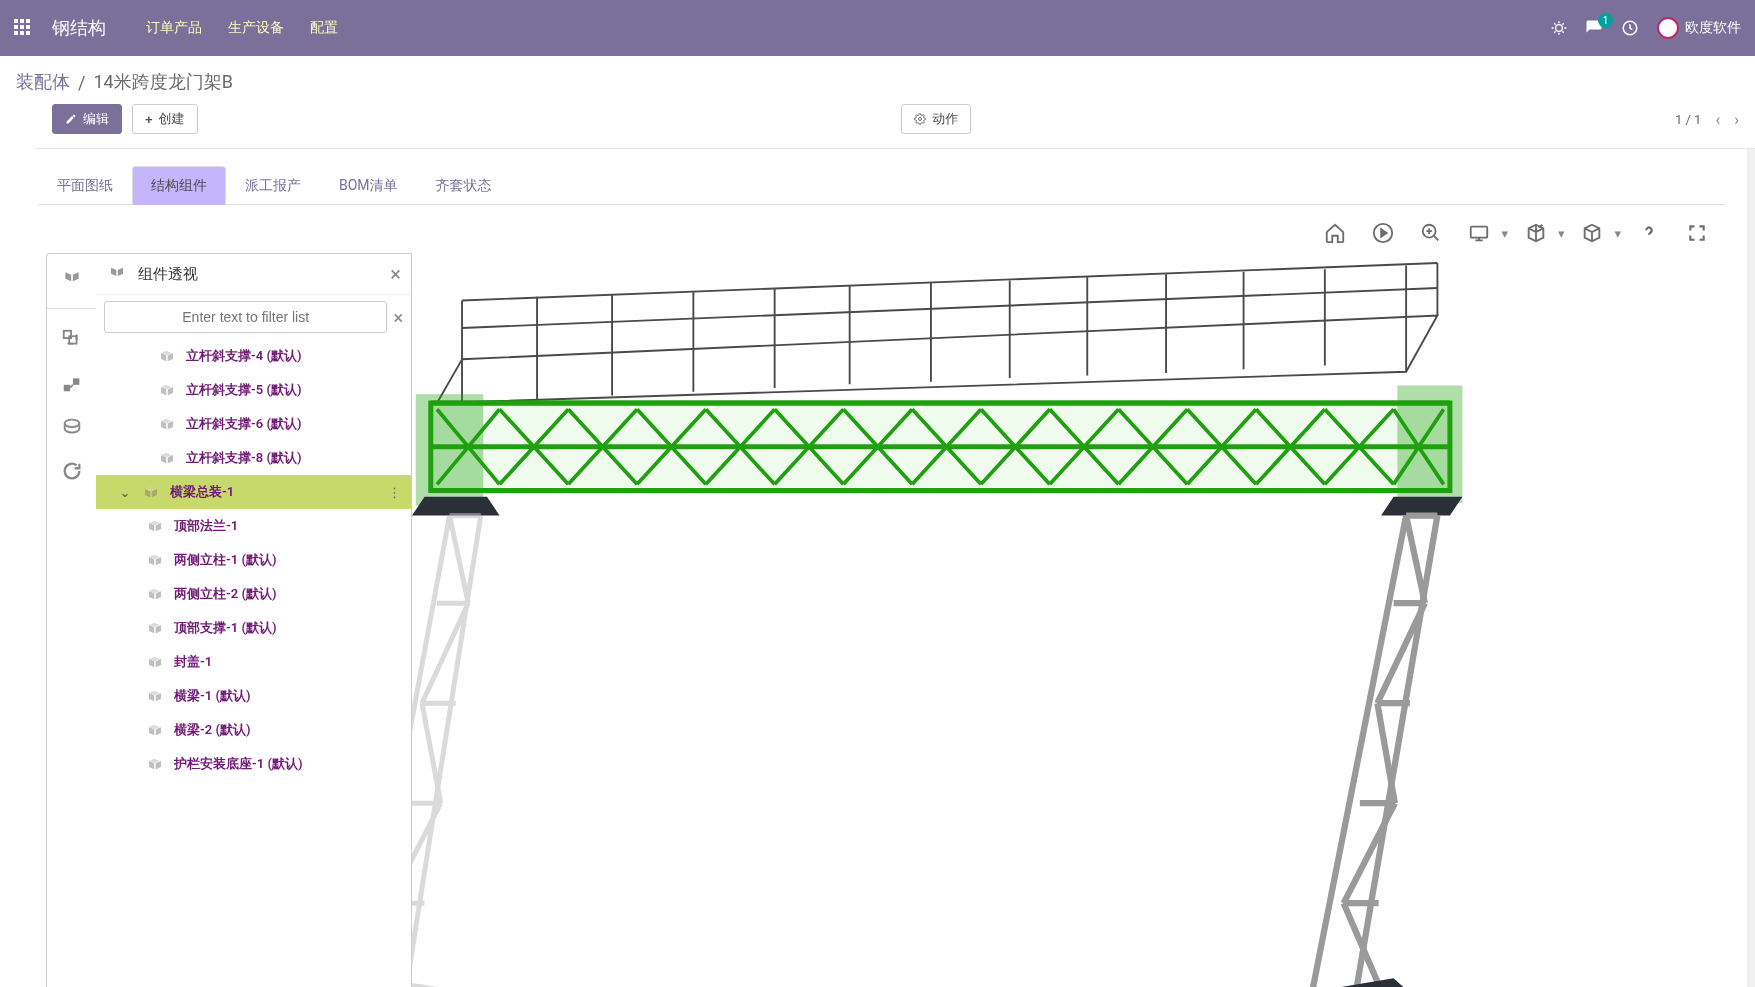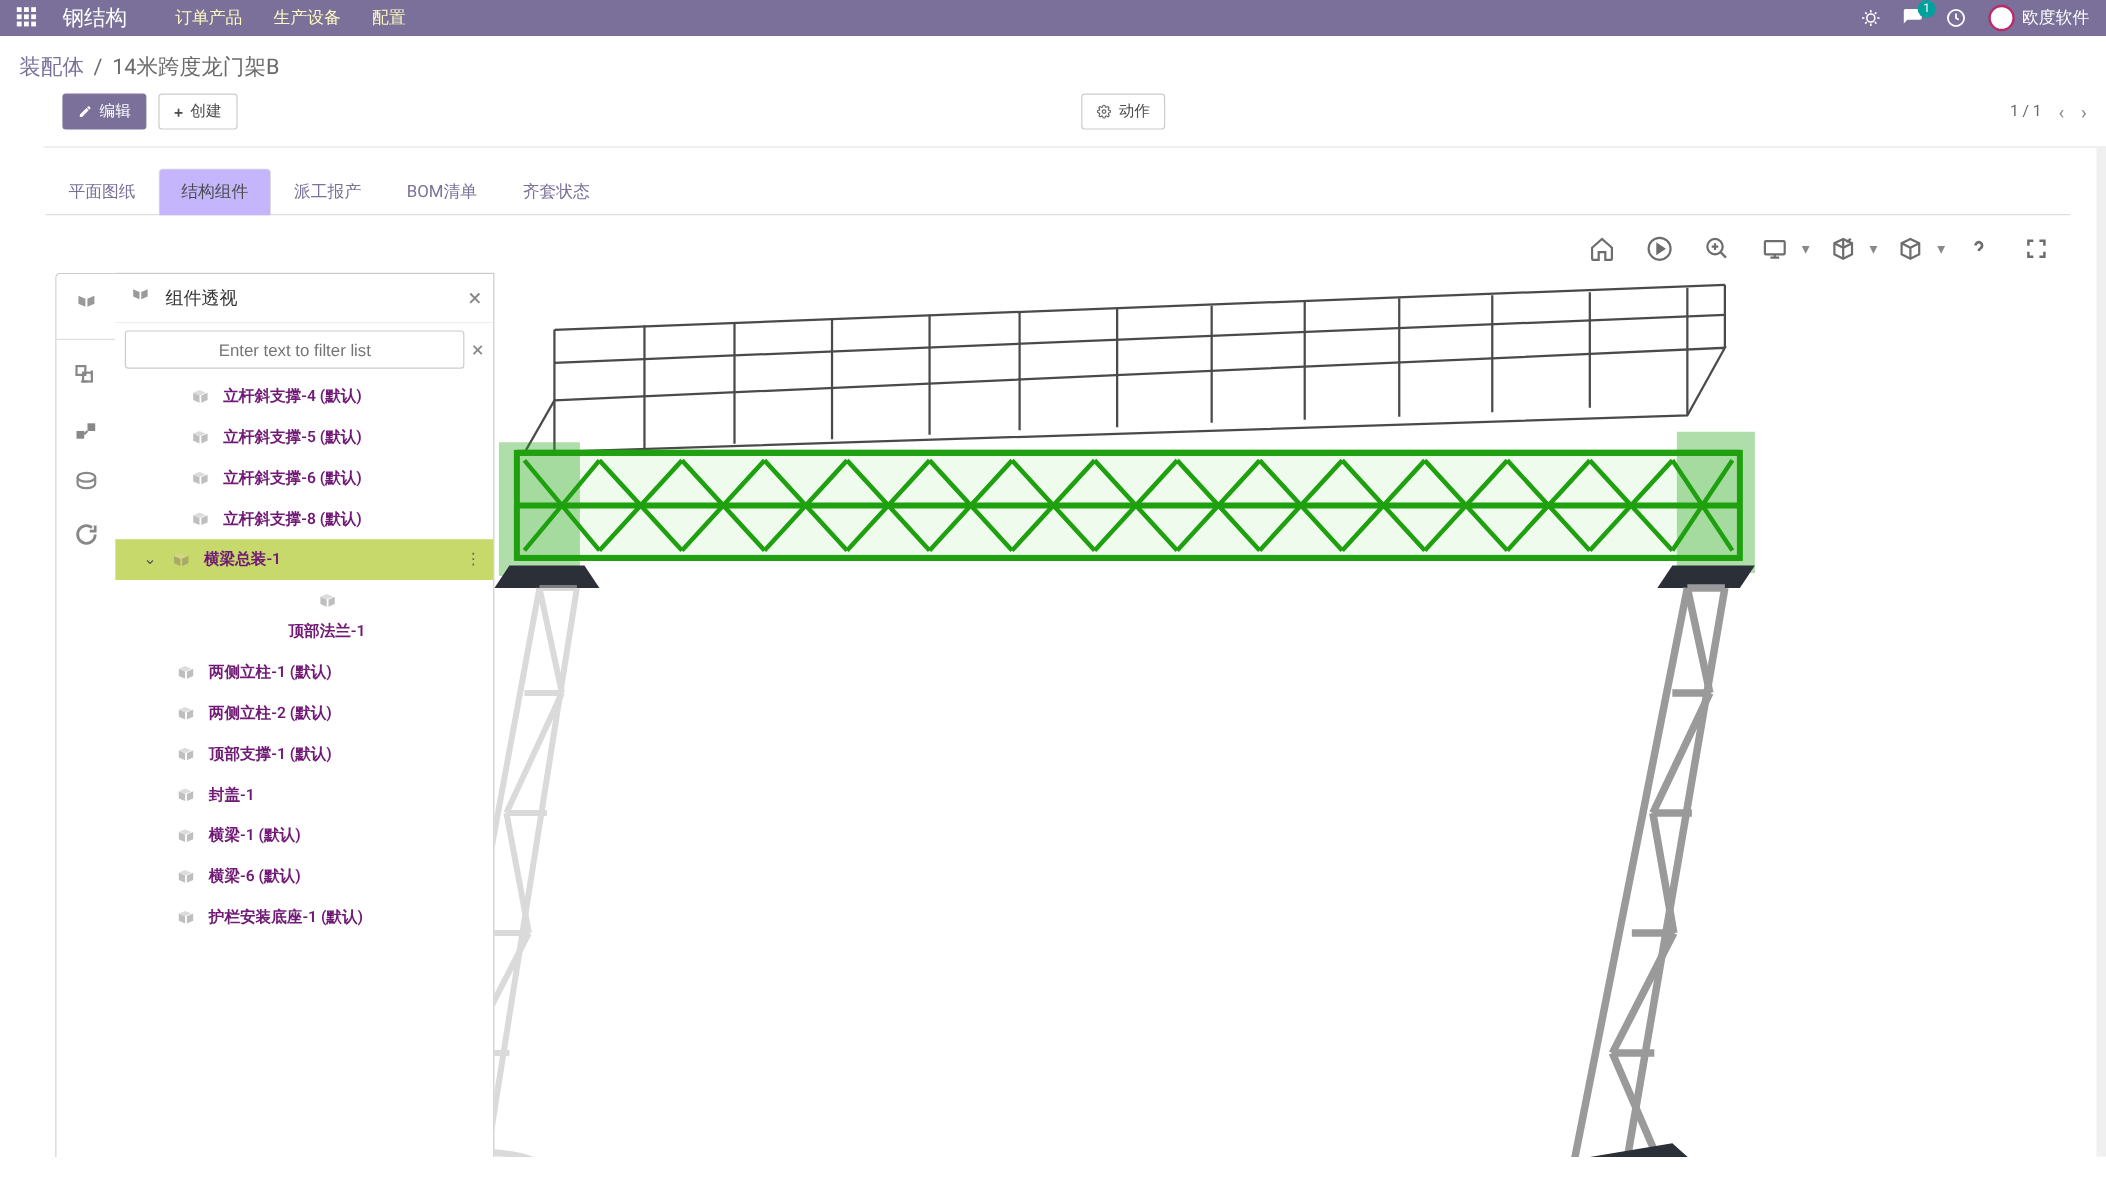--- a/index.html
+++ b/index.html
@@ -1,19 +1,19 @@
 <!DOCTYPE html>
 <html><head>
 <meta charset="utf-8">
 <style>
   * { box-sizing: border-box; margin: 0; padding: 0; }
   body { font-family: -apple-system, BlinkMacSystemFont, "Segoe UI", Roboto, "Helvetica Neue", Arial, "Microsoft YaHei", sans-serif; font-size: 13px; color: #4c4c4c; background:#fff; }
 
   
-  .topbar { background:#7a7099; color:#fff; height:30px; display:flex; align-items:center; padding:0 14px; gap:20px; }
+  .topbar { background:#7a7099; color:#fff; height:56px; display:flex; align-items:center; padding:0 14px; gap:20px; }
   .topbar .apps-ic { width:18px; height:18px; display:grid; grid-template-columns:repeat(3,4px); grid-template-rows:repeat(3,4px); gap:2px; cursor:pointer;}
   .topbar .apps-ic i { background:#fff; display:block; }
   .topbar .brand { font-size:18px; font-weight:500; color:#fff; margin-right:20px; }
   .topbar .menu { display:flex; gap:26px; }
   .topbar .menu a { color:#fef9c3; text-decoration:none; font-size:14px; cursor:pointer;}
   .topbar .spacer { flex:1; }
   .topbar .right { display:flex; align-items:center; gap:18px; }
   .topbar .right svg { display:block; }
   .badge-wrap { position:relative; cursor:pointer;}
   .badge { position:absolute; top:-6px; right:-10px; background:#00a09d; color:#fff; font-size:10px; min-width:15px; height:15px; border-radius:10px; display:flex; align-items:center; justify-content:center; padding:0 3px;}
@@ -301,21 +301,21 @@
             </div>
             <div class="node assembly" style="padding-left: 22px;">
               <span class="expand">⌄</span>
               <svg class="part-ic" viewBox="0 0 24 24">
                 <path fill="#a9a96a" d="M4 8l7 3v8l-7-3zM13 11l7-3v8l-7 3z"></path>
                 <path fill="#d5d58a" d="M4 8l7-3 7 3-7 3z"></path>
               </svg>
               <span class="lbl">横梁总装-1</span>
               <span class="kebab">⋮</span>
             </div>
-            <div class="node" style="padding-left: 48px; flex-direction: column;">
+            <div class="node" style="padding-left: 48px;">
               <svg class="part-ic" viewBox="0 0 24 24">
                 <path fill="#bfbfbf" d="M4 8l7 3v8l-7-3zM13 11l7-3v8l-7 3z"></path>
                 <path fill="#dcdcdc" d="M4 8l7-3 7 3-7 3z"></path>
               </svg>
               <span class="lbl">顶部法兰-1</span>
             </div>
             <div class="node" style="padding-left: 48px;">
               <svg class="part-ic" viewBox="0 0 24 24">
                 <path fill="#bfbfbf" d="M4 8l7 3v8l-7-3zM13 11l7-3v8l-7 3z"></path>
                 <path fill="#dcdcdc" d="M4 8l7-3 7 3-7 3z"></path>
@@ -348,21 +348,21 @@
                 <path fill="#bfbfbf" d="M4 8l7 3v8l-7-3zM13 11l7-3v8l-7 3z"></path>
                 <path fill="#dcdcdc" d="M4 8l7-3 7 3-7 3z"></path>
               </svg>
               <span class="lbl">横梁-1 (默认)</span>
             </div>
             <div class="node" style="padding-left: 48px;">
               <svg class="part-ic" viewBox="0 0 24 24">
                 <path fill="#bfbfbf" d="M4 8l7 3v8l-7-3zM13 11l7-3v8l-7 3z"></path>
                 <path fill="#dcdcdc" d="M4 8l7-3 7 3-7 3z"></path>
               </svg>
-              <span class="lbl">横梁-6 (默认)</span>
+              <span class="lbl">横梁-2 (默认)</span>
             </div>
             <div class="node" style="padding-left: 48px;">
               <svg class="part-ic" viewBox="0 0 24 24">
                 <path fill="#bfbfbf" d="M4 8l7 3v8l-7-3zM13 11l7-3v8l-7 3z"></path>
                 <path fill="#dcdcdc" d="M4 8l7-3 7 3-7 3z"></path>
               </svg>
               <span class="lbl">护栏安装底座-1 (默认)</span>
             </div>
           </div>
     </div>

